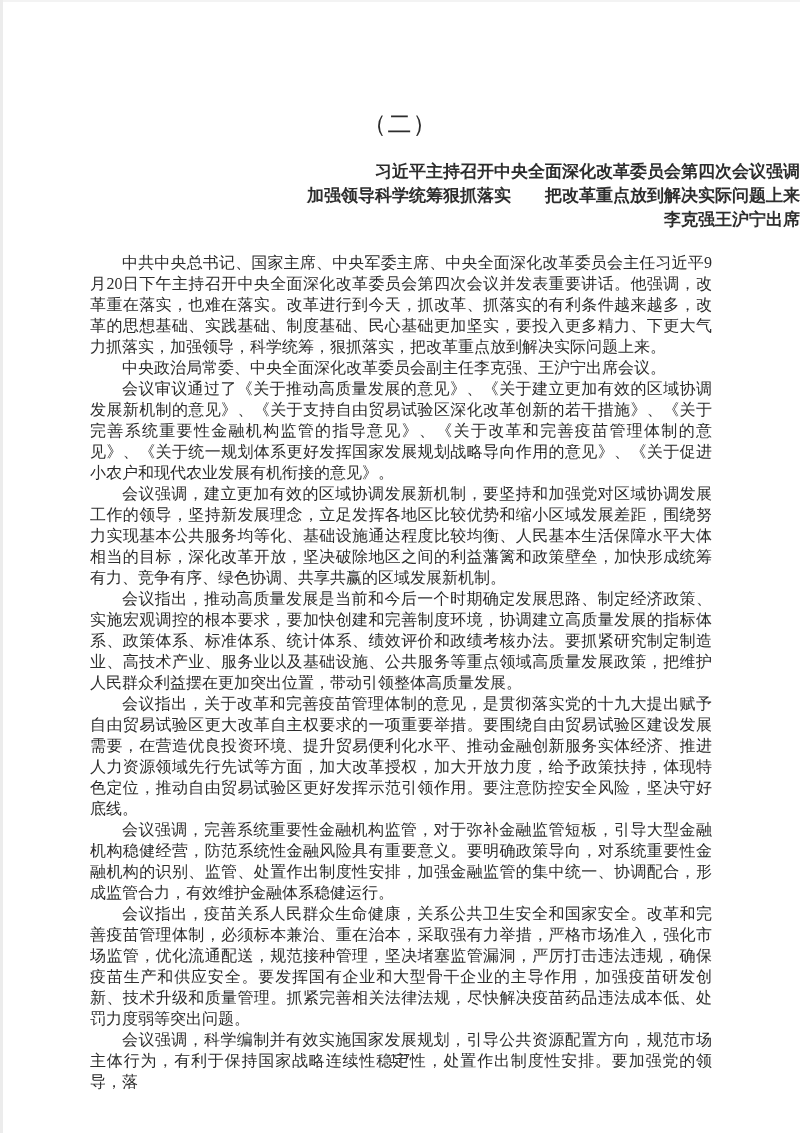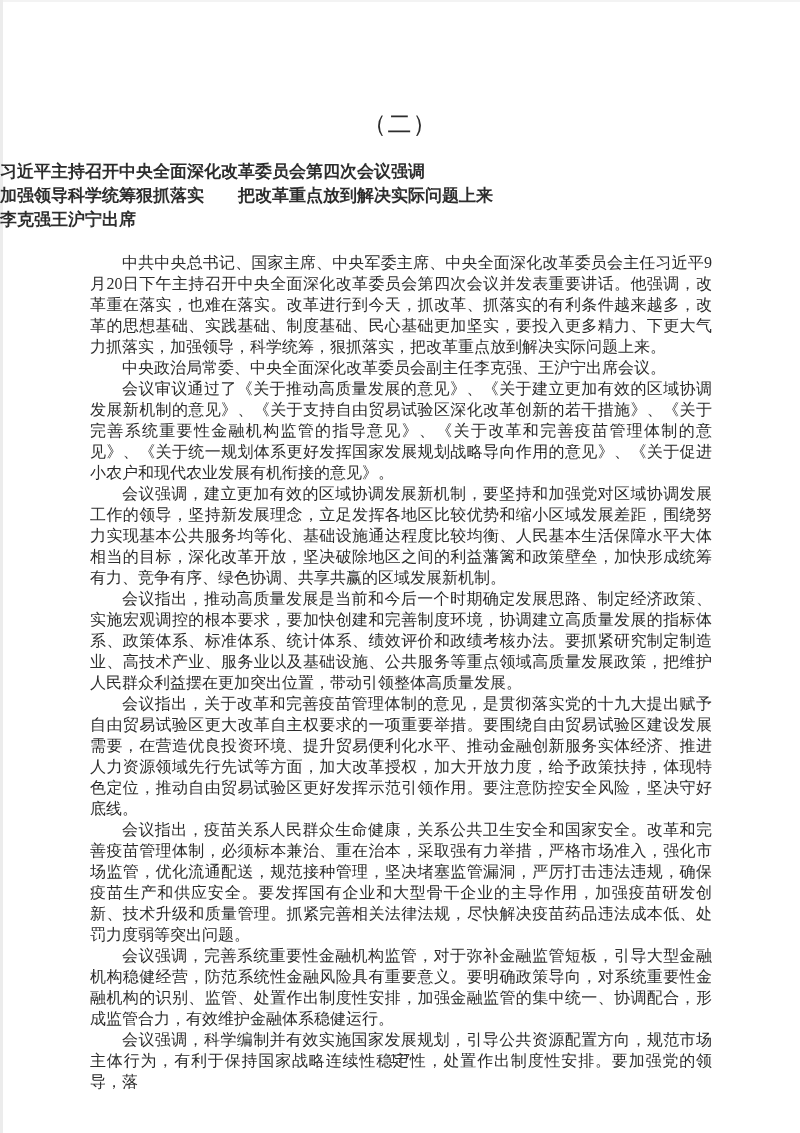--- a/index.html
+++ b/index.html
@@ -24,21 +24,21 @@
     text-align: center;
     font-size: 24px;
     line-height: 36px;
     font-weight: 500;
     letter-spacing: 1px;
   }
   .doc-title {
     margin-top: 18px;
   }
   .title-line {
-    text-align: left;
+    text-align: right;
     font-size: 17px;
     line-height: 24px;
     font-weight: 700;
   }
   .doc-body {
     margin: 20px 88px 0 90px;
   }
   .doc-body p {
     margin: 0;
     font-size: 16px;
@@ -71,20 +71,20 @@
     <div class="title-line">李克强王沪宁出席</div>
   </div>
 
   <div class="doc-body">
     <p>中共中央总书记、国家主席、中央军委主席、中央全面深化改革委员会主任习近平9月20日下午主持召开中央全面深化改革委员会第四次会议并发表重要讲话。他强调，改革重在落实，也难在落实。改革进行到今天，抓改革、抓落实的有利条件越来越多，改革的思想基础、实践基础、制度基础、民心基础更加坚实，要投入更多精力、下更大气力抓落实，加强领导，科学统筹，狠抓落实，把改革重点放到解决实际问题上来。</p>
     <p>中央政治局常委、中央全面深化改革委员会副主任李克强、王沪宁出席会议。</p>
     <p>会议审议通过了《关于推动高质量发展的意见》、《关于建立更加有效的区域协调发展新机制的意见》、《关于支持自由贸易试验区深化改革创新的若干措施》、《关于完善系统重要性金融机构监管的指导意见》、《关于改革和完善疫苗管理体制的意见》、《关于统一规划体系更好发挥国家发展规划战略导向作用的意见》、《关于促进小农户和现代农业发展有机衔接的意见》。</p>
     <p>会议强调，建立更加有效的区域协调发展新机制，要坚持和加强党对区域协调发展工作的领导，坚持新发展理念，立足发挥各地区比较优势和缩小区域发展差距，围绕努力实现基本公共服务均等化、基础设施通达程度比较均衡、人民基本生活保障水平大体相当的目标，深化改革开放，坚决破除地区之间的利益藩篱和政策壁垒，加快形成统筹有力、竞争有序、绿色协调、共享共赢的区域发展新机制。</p>
     <p>会议指出，推动高质量发展是当前和今后一个时期确定发展思路、制定经济政策、实施宏观调控的根本要求，要加快创建和完善制度环境，协调建立高质量发展的指标体系、政策体系、标准体系、统计体系、绩效评价和政绩考核办法。要抓紧研究制定制造业、高技术产业、服务业以及基础设施、公共服务等重点领域高质量发展政策，把维护人民群众利益摆在更加突出位置，带动引领整体高质量发展。</p>
     <p>会议指出，关于改革和完善疫苗管理体制的意见，是贯彻落实党的十九大提出赋予自由贸易试验区更大改革自主权要求的一项重要举措。要围绕自由贸易试验区建设发展需要，在营造优良投资环境、提升贸易便利化水平、推动金融创新服务实体经济、推进人力资源领域先行先试等方面，加大改革授权，加大开放力度，给予政策扶持，体现特色定位，推动自由贸易试验区更好发挥示范引领作用。要注意防控安全风险，坚决守好底线。</p>
+    <p>会议强调，完善系统重要性金融机构监管，对于弥补金融监管短板，引导大型金融机构稳健经营，防范系统性金融风险具有重要意义。要明确政策导向，对系统重要性金融机构的识别、监管、处置作出制度性安排，加强金融监管的集中统一、协调配合，形成监管合力，有效维护金融体系稳健运行。</p>
     <p>会议指出，疫苗关系人民群众生命健康，关系公共卫生安全和国家安全。改革和完善疫苗管理体制，必须标本兼治、重在治本，采取强有力举措，严格市场准入，强化市场监管，优化流通配送，规范接种管理，坚决堵塞监管漏洞，严厉打击违法违规，确保疫苗生产和供应安全。要发挥国有企业和大型骨干企业的主导作用，加强疫苗研发创新、技术升级和质量管理。抓紧完善相关法律法规，尽快解决疫苗药品违法成本低、处罚力度弱等突出问题。</p>
-    <p>会议强调，完善系统重要性金融机构监管，对于弥补金融监管短板，引导大型金融机构稳健经营，防范系统性金融风险具有重要意义。要明确政策导向，对系统重要性金融机构的识别、监管、处置作出制度性安排，加强金融监管的集中统一、协调配合，形成监管合力，有效维护金融体系稳健运行。</p>
     <p>会议强调，科学编制并有效实施国家发展规划，引导公共资源配置方向，规范市场主体行为，有利于保持国家战略连续性稳定性，处置作出制度性安排。要加强党的领导，落</p>
   </div>
 
   <div class="page-number">177</div>
 
 </div>
 
 </body></html>

